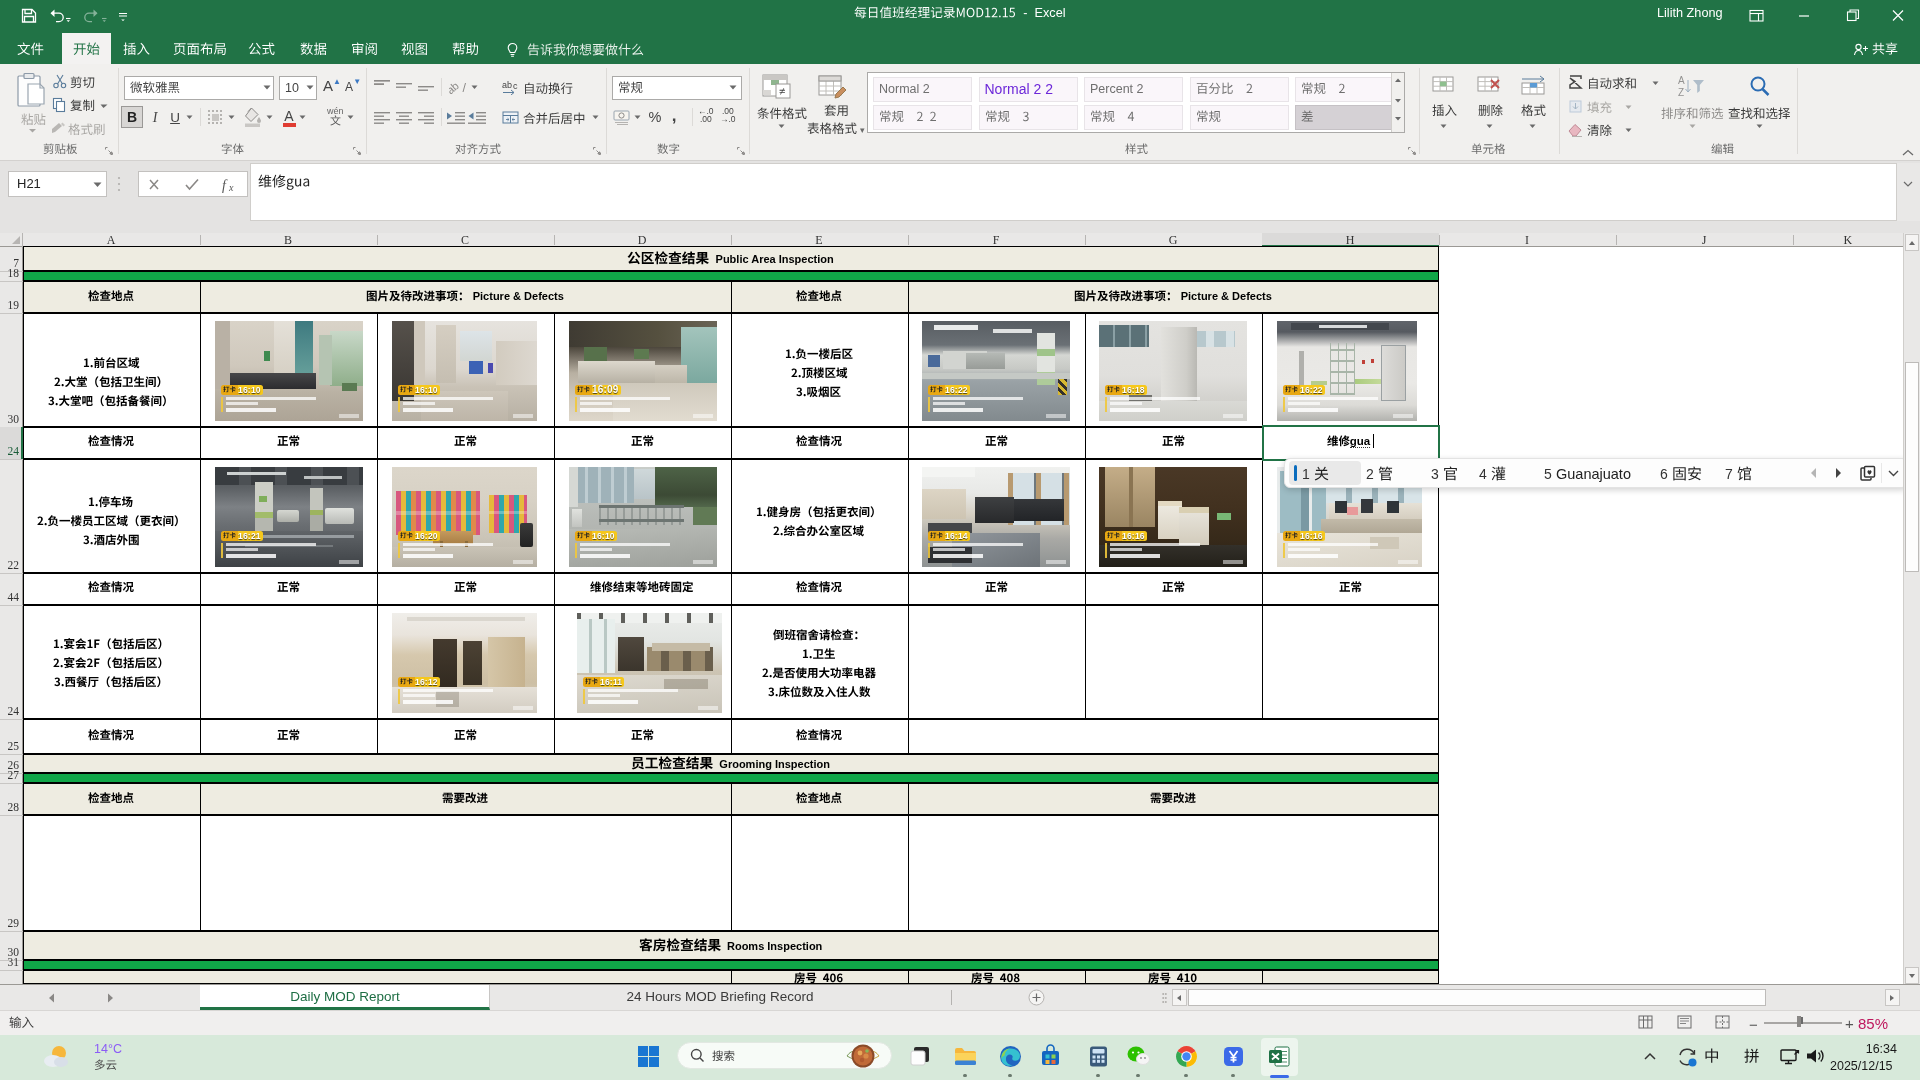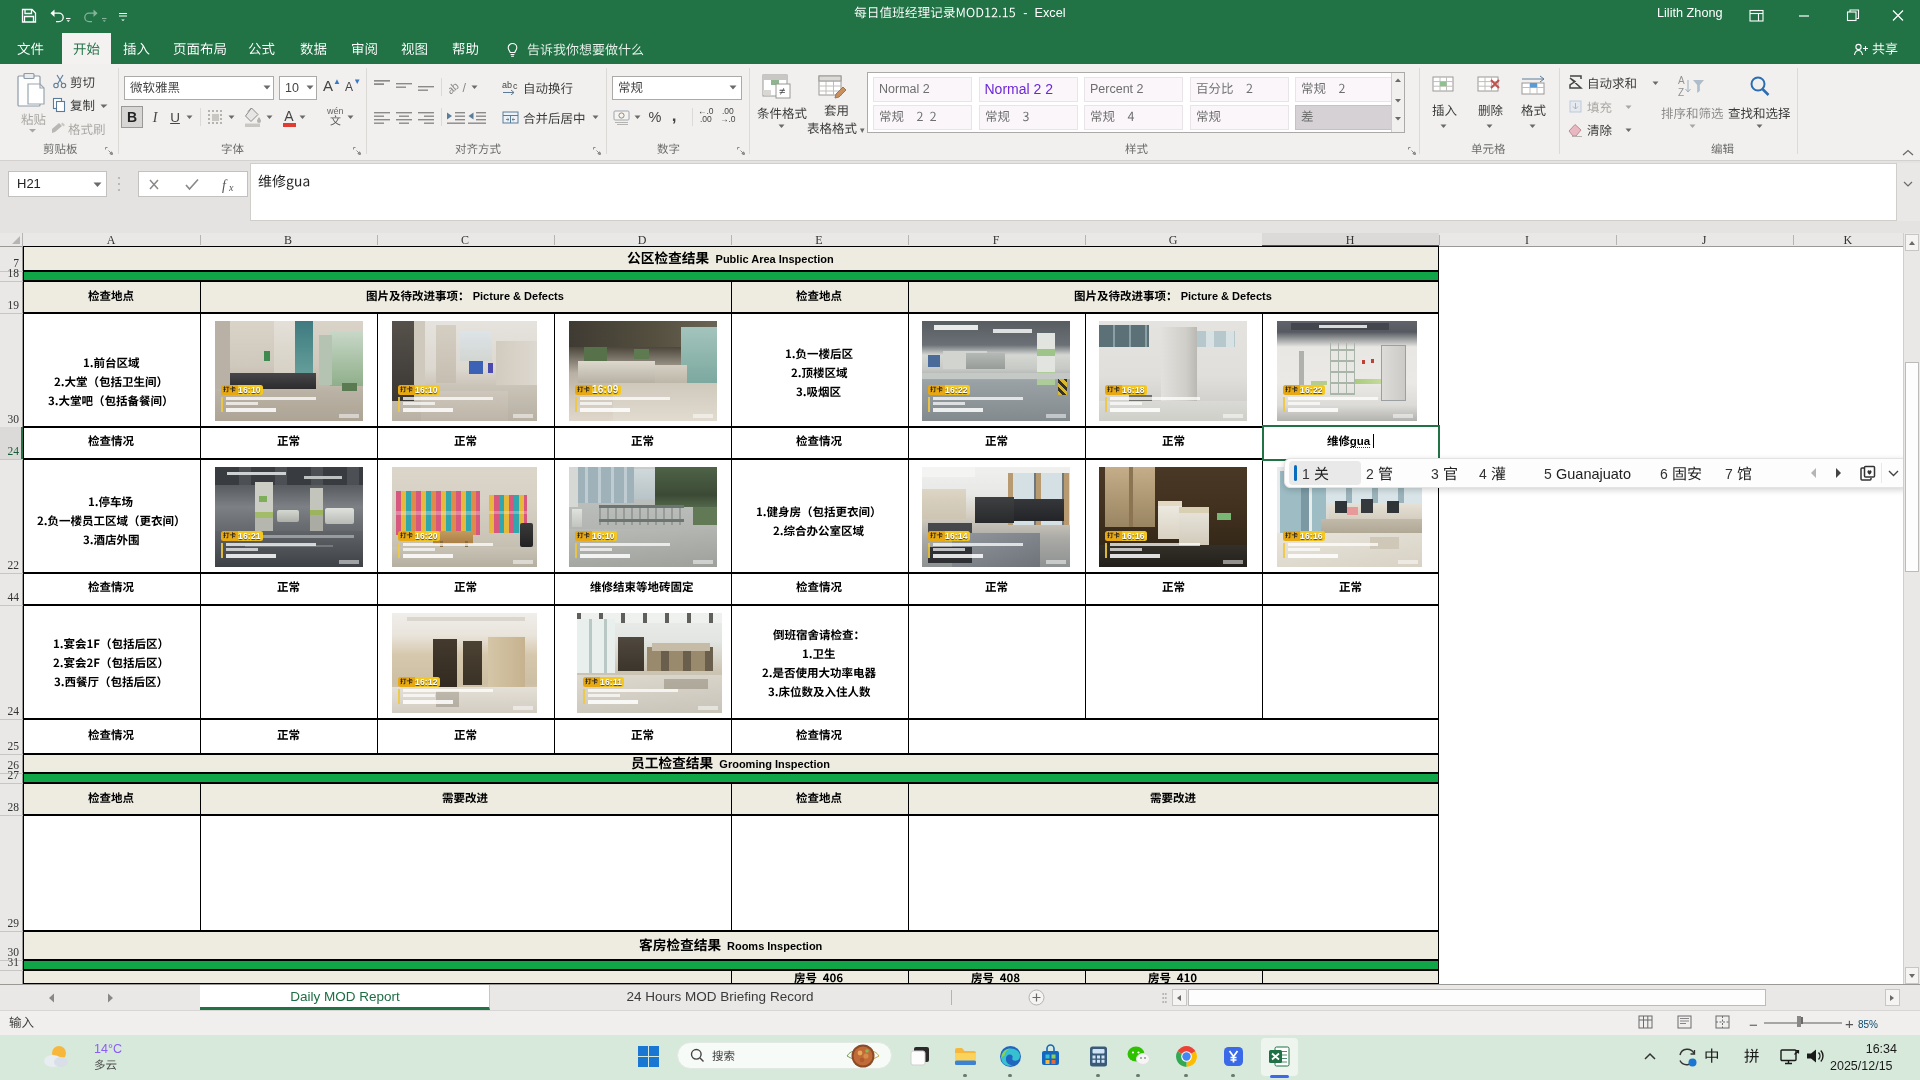--- a/index.html
+++ b/index.html
@@ -2087,21 +2087,21 @@
 <g transform="translate(77,0)">
       <rect x="1" y="2" width="13" height="12"></rect>
       <path d="M7.5 2 v12 M1 8 h13" stroke-dasharray="2 1.5"></path>
     </g>
   </svg>
 <div style="position:absolute;left:1749px;top:1015px;font-size:15px;line-height:19.5px;white-space:nowrap;"><span style="font-size:15px;color:#555">−</span></div>
 <div style="position:absolute;left:1764px;top:1022px;width:78px;height:1.5px;background:#a8a6a4"></div>
 <div style="position:absolute;left:1801px;top:1017px;width:2px;height:7px;background:#6a6a6a"></div>
 <div style="position:absolute;left:1797px;top:1016px;width:4px;height:11px;background:#8a8886"></div>
 <div style="position:absolute;left:1845px;top:1014px;font-size:15px;line-height:19.5px;white-space:nowrap;"><span style="font-size:15px;color:#555">+</span></div>
-<div style="position:absolute;left:1858px;top:1015.5px;font-size:12.5px;line-height:16.2px;white-space:nowrap;"><span style="font-size:10px;color:#0c4a6e">85%</span></div>
+<div style="position:absolute;left:1858px;top:1015.5px;font-size:12.5px;line-height:16.2px;white-space:nowrap;"><span style="font-size:15px;color:#be185d">85%</span></div>
 <div style="position:absolute;left:0px;top:1035px;width:1920px;height:45px;background:#d7e9da"></div>
 <svg style="position:absolute;left:40px;top:1042px" width="32" height="30" viewBox="0 0 32 30">
 <circle cx="19" cy="11" r="7" fill="#f6b73c"></circle>
 <ellipse cx="13" cy="19" rx="9" ry="6" fill="#e8edf2"></ellipse>
     <ellipse cx="21" cy="20" rx="7" ry="5" fill="#d8dfe8"></ellipse>
   </svg>
 <div style="position:absolute;left:94px;top:1041px;font-size:12.5px;line-height:16.2px;white-space:nowrap;"><span style="font-size:12.5px;color:#8b5cf6">14°C</span></div>
 <div style="position:absolute;left:94px;top:1058px;font-size:11.5px;line-height:15px;white-space:nowrap;"><svg class="t" style="vertical-align:-1.38px" width="23.00" height="11.50" viewBox="0 -880 2000 1000" fill="#4a4a4a">
       <g transform="scale(1,-1)">
         <use href="#g223" x="0"></use>

